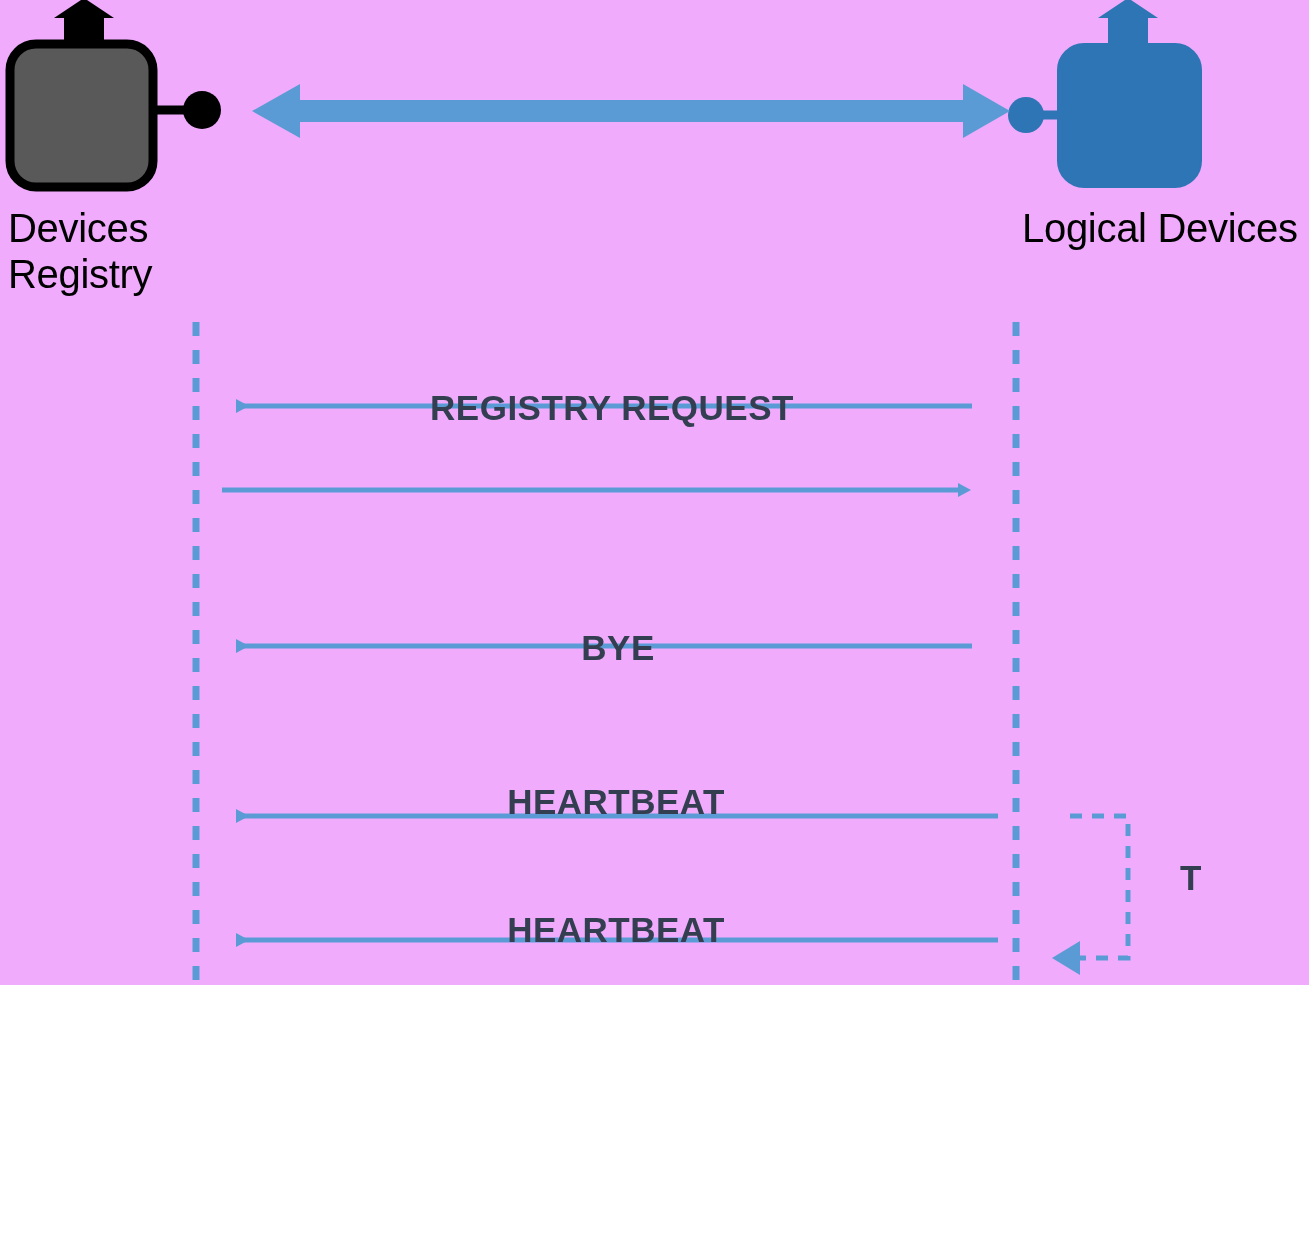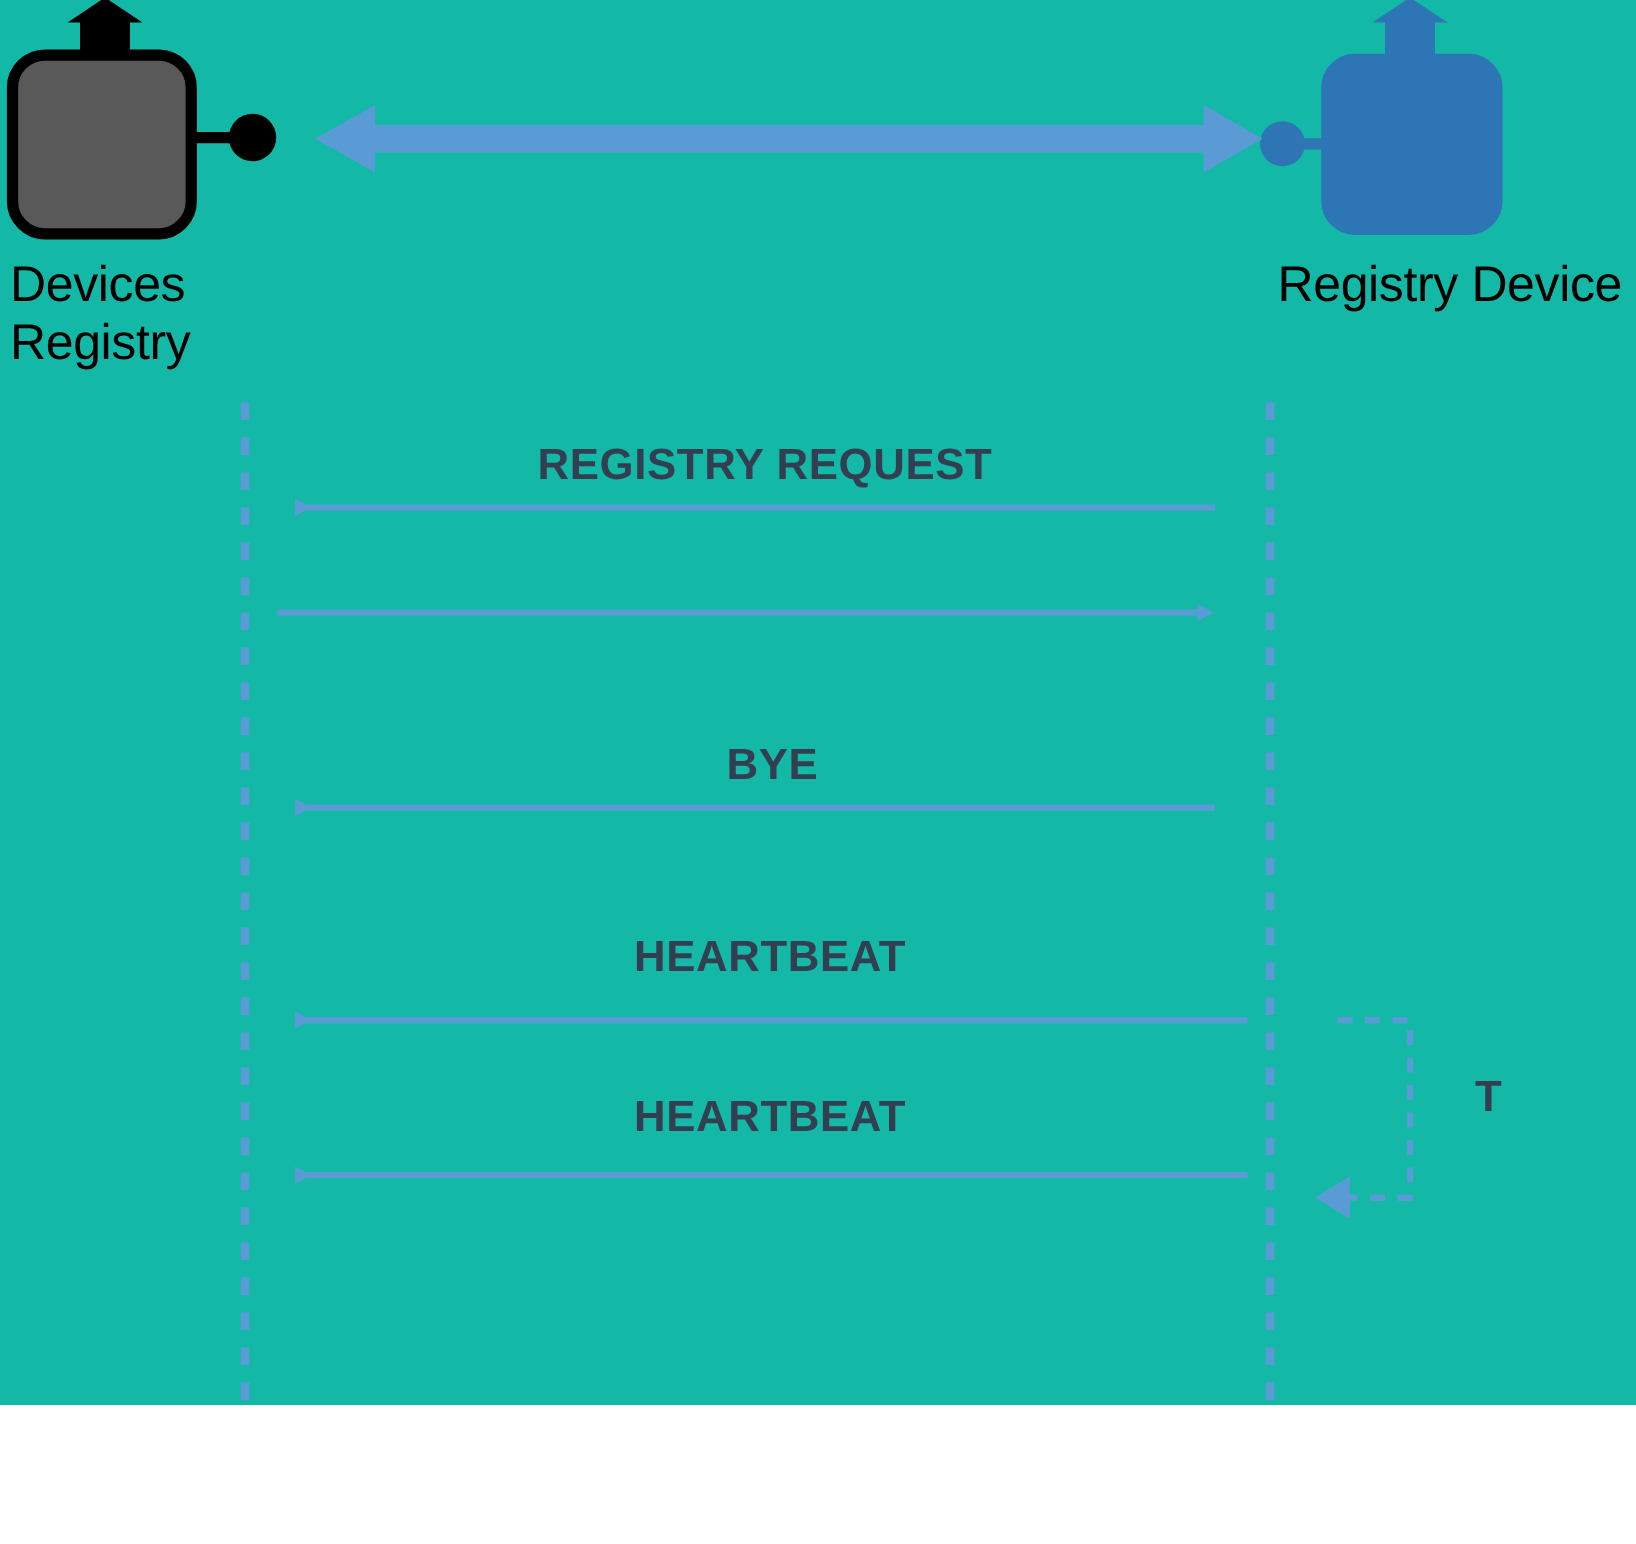--- a/index.html
+++ b/index.html
@@ -7,22 +7,22 @@
     margin: 0;
     padding: 0;
     background: #ffffff;
   }
   body {
     font-family: "Liberation Sans", "DejaVu Sans", sans-serif;
   }
   #stage {
     position: relative;
     width: 1309px;
-    height: 1124px;
-    background: #14b8a6;
+    height: 985px;
+    background: #f0abfc;
     overflow: hidden;
   }
   .node-label {
     position: absolute;
     color: #000000;
     font-size: 40px;
     line-height: 46px;
     font-weight: 400;
     letter-spacing: -0.3px;
     white-space: pre;
@@ -40,20 +40,21 @@
   .msg-label {
     position: absolute;
     color: #333f50;
     font-weight: bold;
     font-size: 35px;
     line-height: 40px;
     letter-spacing: 0.5px;
     white-space: pre;
     text-align: left;
     transform: translateX(-50%);
+    margin-top: 36px;
   }
   .loop-label {
     position: absolute;
     color: #333f50;
     font-weight: bold;
     font-size: 35px;
     line-height: 40px;
     white-space: pre;
   }
   svg.layer {
@@ -116,21 +117,21 @@
 
     <g>
       <path d="M1070,816 L1128,816 L1128,958 L1078,958" fill="none" stroke="#5b9bd5" stroke-width="5" stroke-dasharray="12 10"></path>
       <path d="M1080,941 L1080,975 L1052,958 Z" fill="#5b9bd5"></path>
     </g>
   </svg>
 
   <div class="node-label" id="label-devices-registry">Devices
 Registry</div>
 
-  <div class="node-label" id="label-logical-device">Registry Device</div>
+  <div class="node-label" id="label-logical-device">Logical Devices</div>
 
   <div class="msg-label" style="left:612px; top:352px;">REGISTRY REQUEST</div>
 
 
   <div class="msg-label" style="left:618px; top:592px;">BYE</div>
 
   <div class="msg-label" style="left:616px; top:746px;">HEARTBEAT</div>
 
   <div class="msg-label" style="left:616px; top:874px;">HEARTBEAT</div>
 

